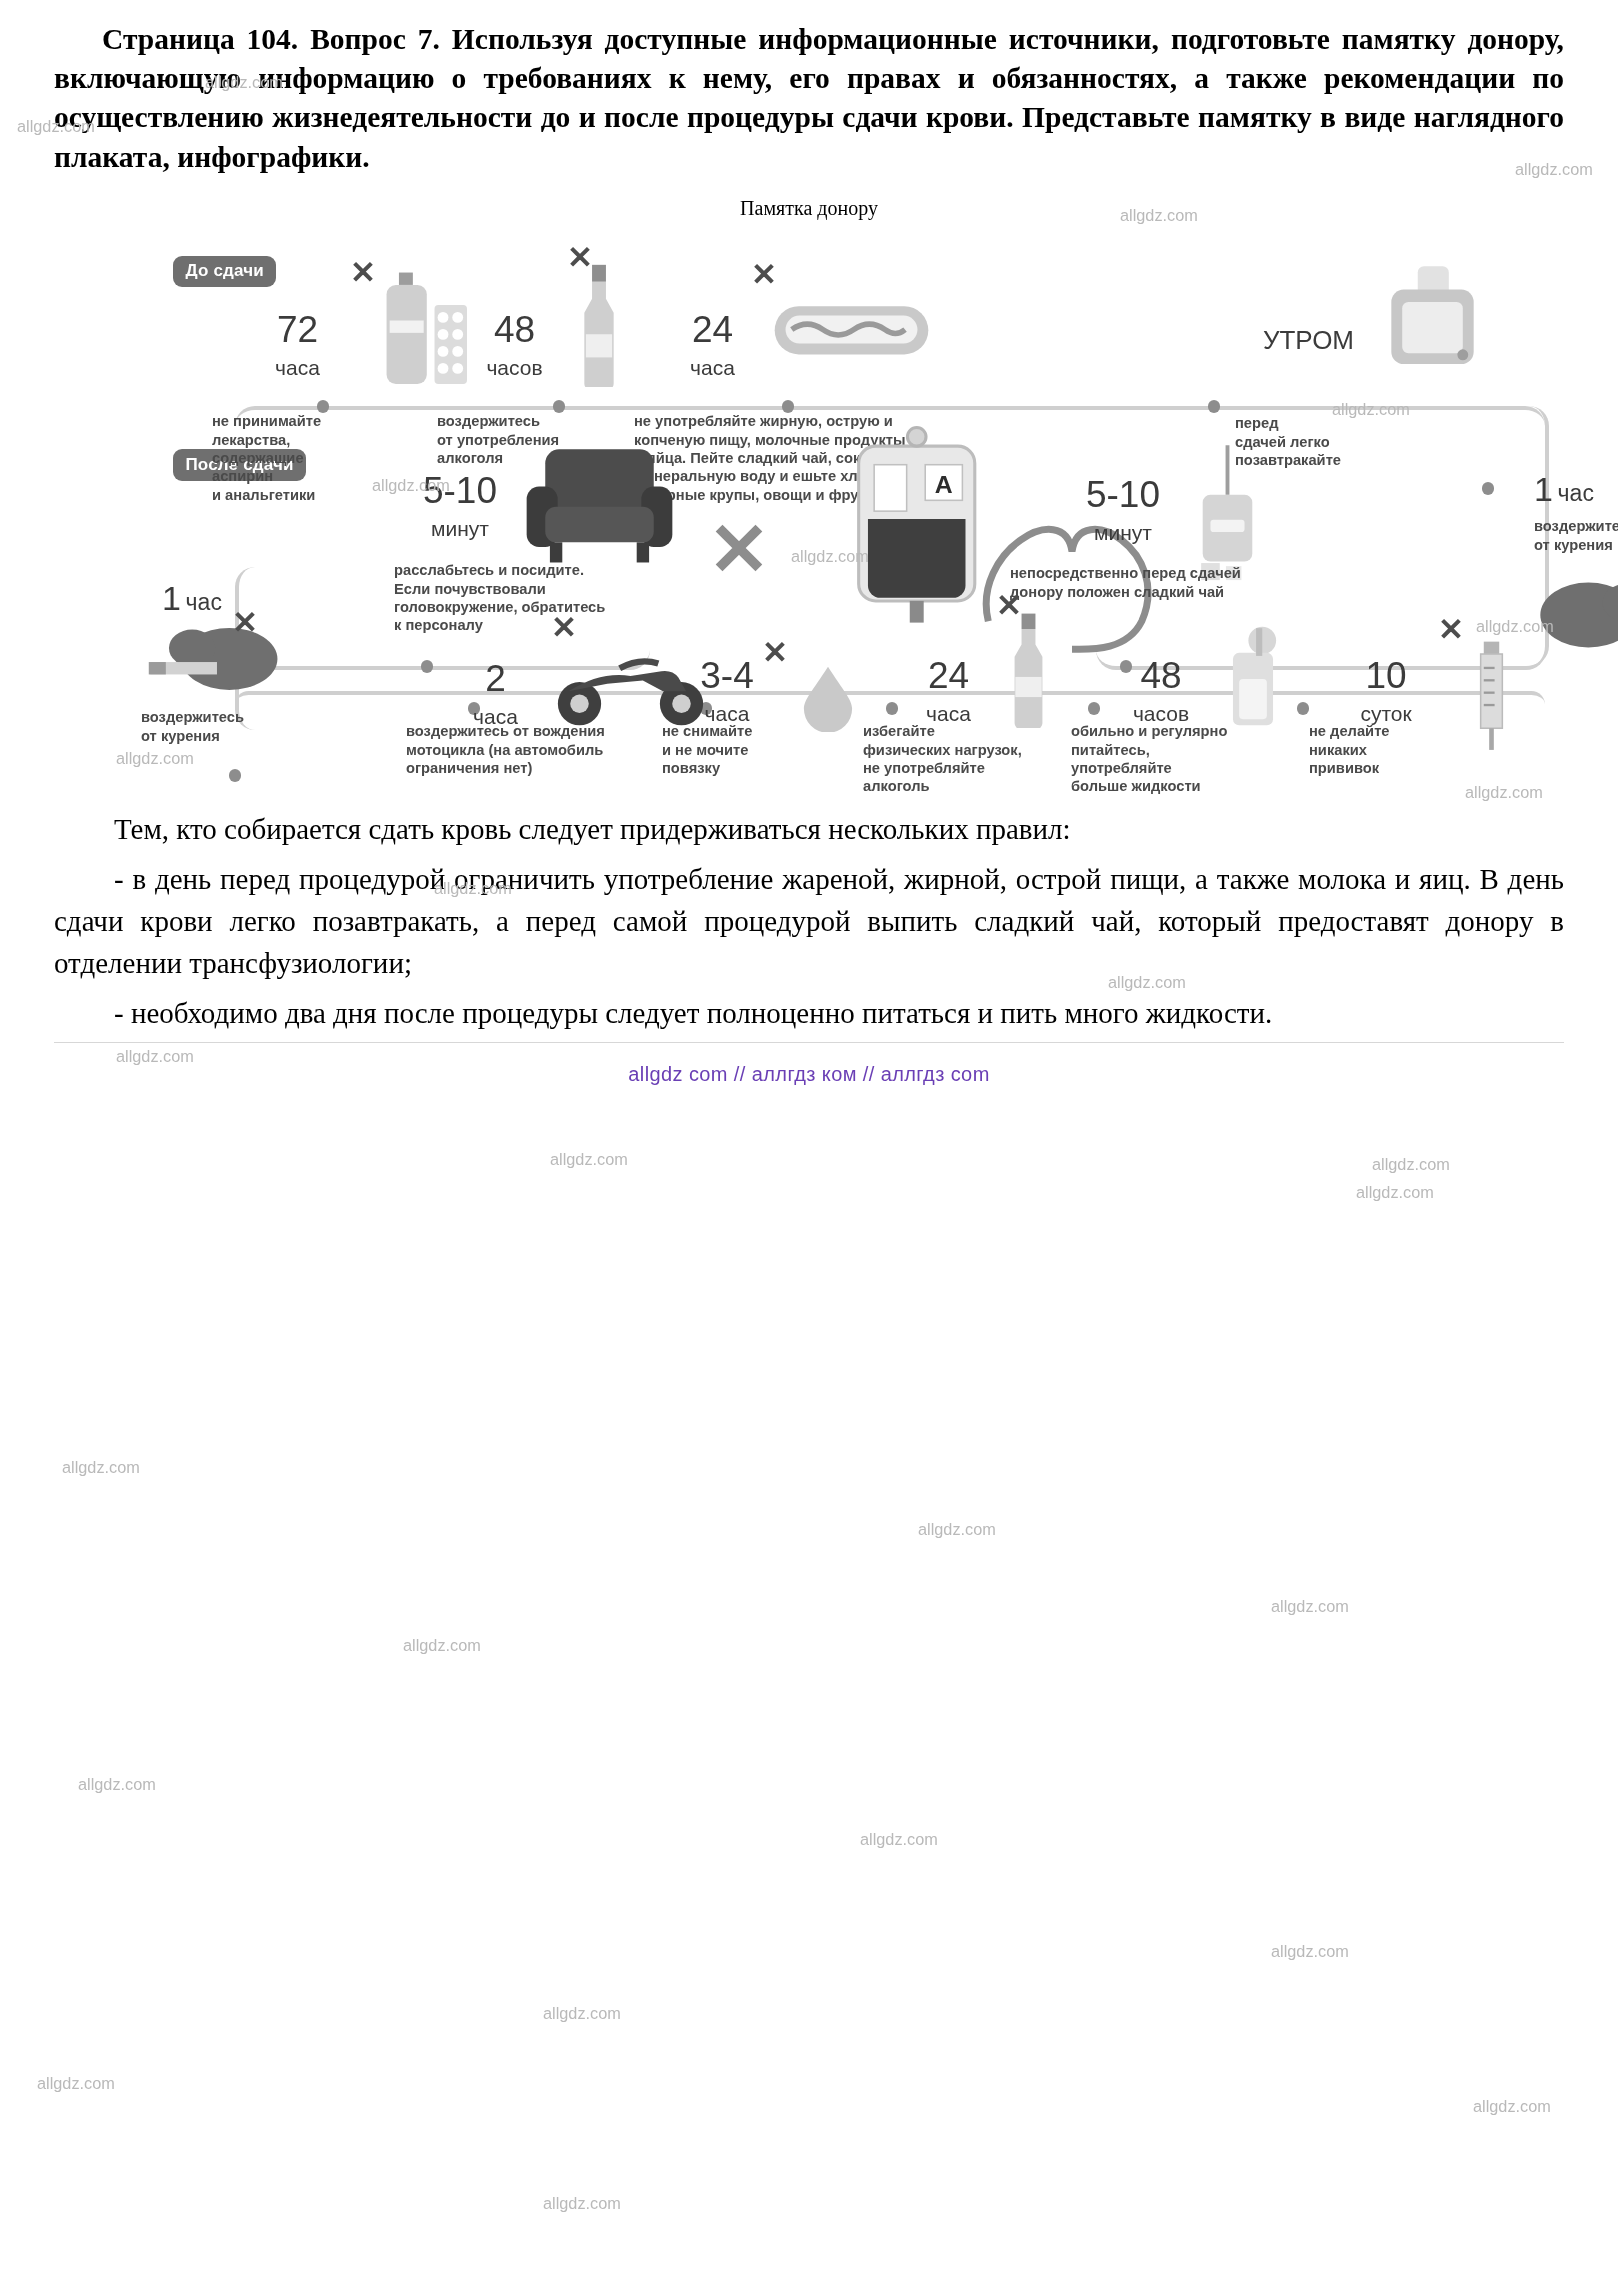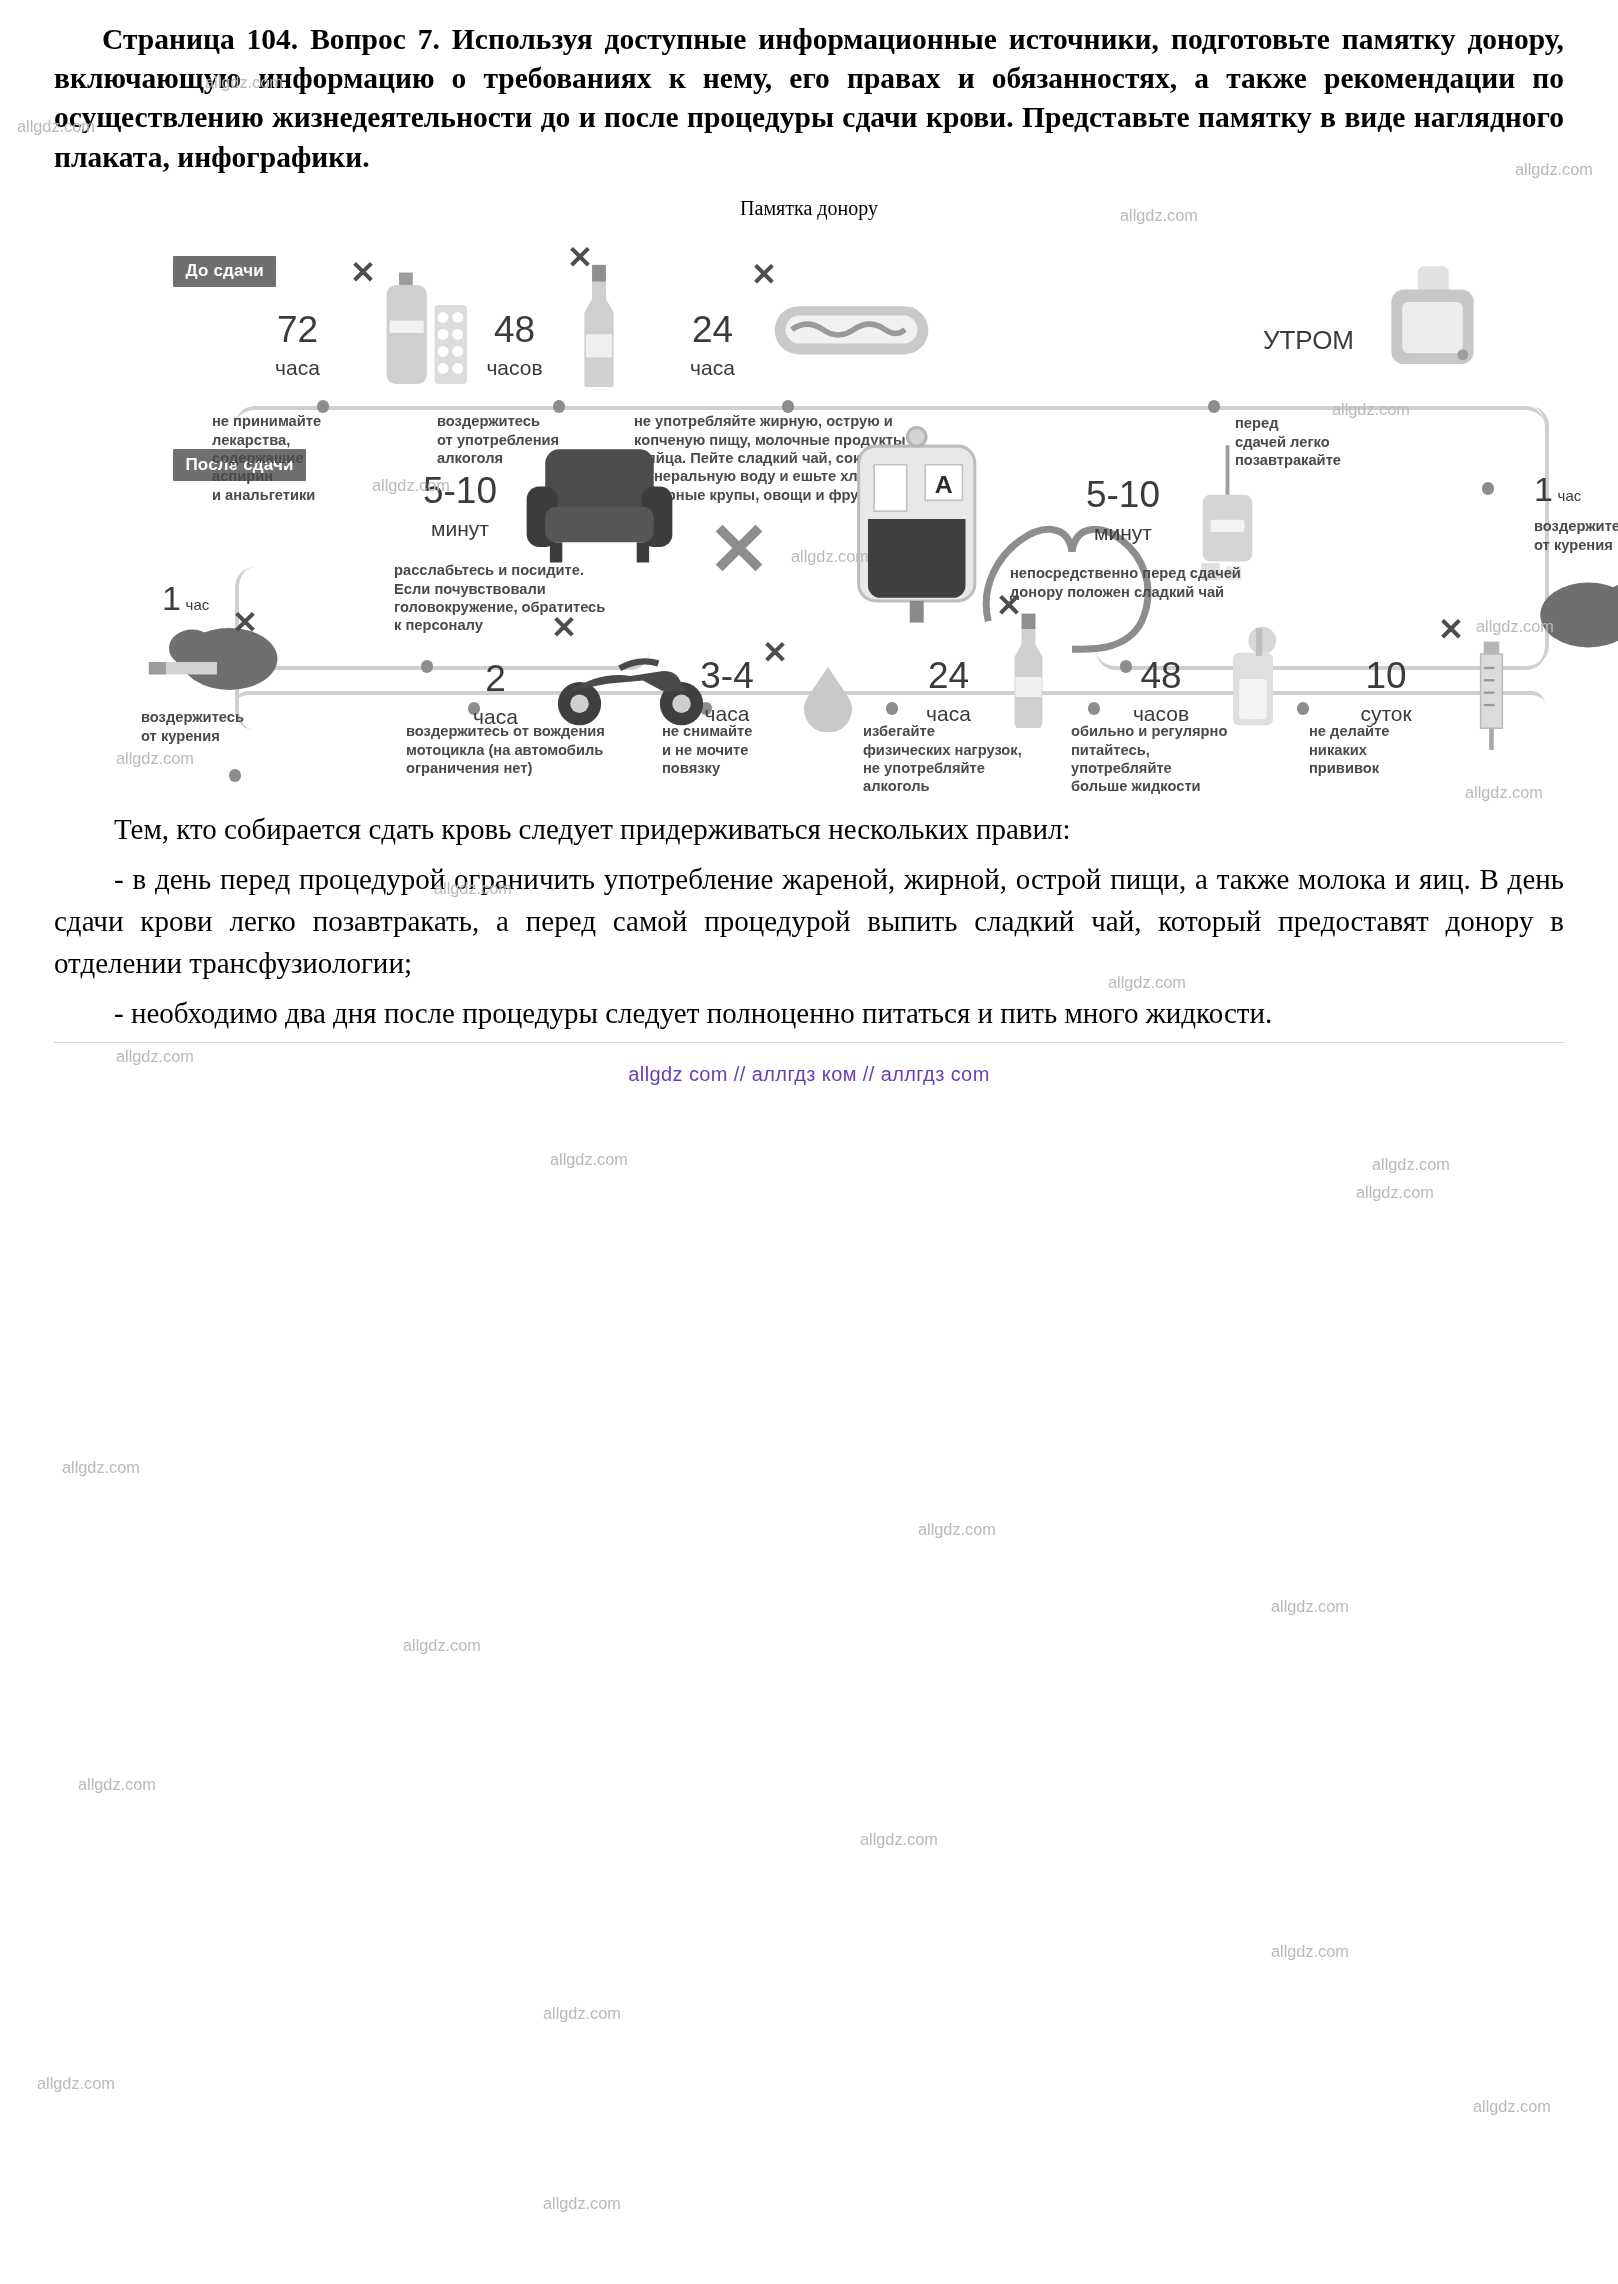--- a/index.html
+++ b/index.html
@@ -58,35 +58,35 @@
     margin:6.2px auto 0 auto;
   }
   .tag{
     position:absolute;
     background:#6f6f6f;
     color:#ffffff;
     font-family:"Liberation Sans", sans-serif;
     font-weight:bold;
     font-size:17px;
     padding:5.4px 12.4px 6.2px 12.4px;
-    border-radius:1px;
+    border-radius:9px;
     letter-spacing:0.2px;
   }
   .num{
     position:absolute;
     font-family:"Liberation Sans", sans-serif;
     font-weight:normal;
     color:#3b3b3b;
     text-align:center;
     line-height:1.0;
   }
   .num .big{font-size:37px;display:block;}
   .num .small{font-size:21px;display:block;margin-top:9px;}
   .num.inline .big{display:inline;font-size:34px;}
-  .num.inline .small{display:inline;font-size:15px;margin-left:4.7px;}
+  .num.inline .small{display:inline;font-size:23px;margin-left:4.7px;}
   .cap{
     position:absolute;
     font-family:"Liberation Sans", sans-serif;
     font-weight:bold;
     font-size:14.7px;
     line-height:1.25;
     color:#4a4a4a;
     text-align:left;
   }
   .cap.left{text-align:left;}

